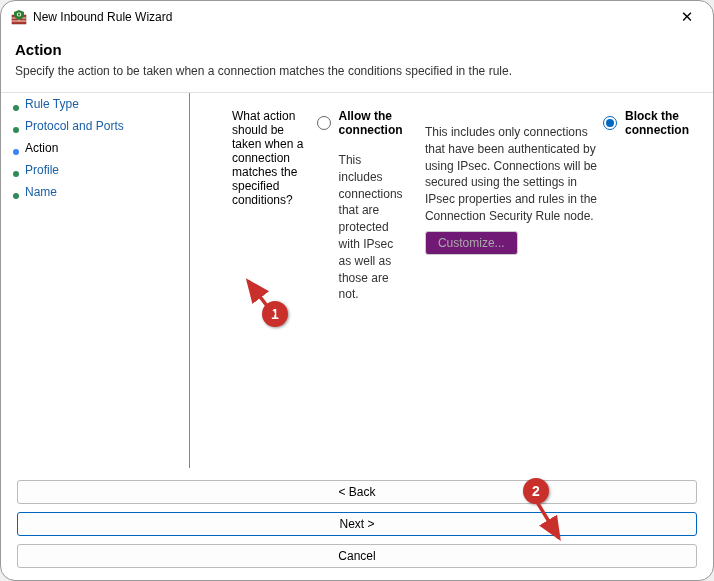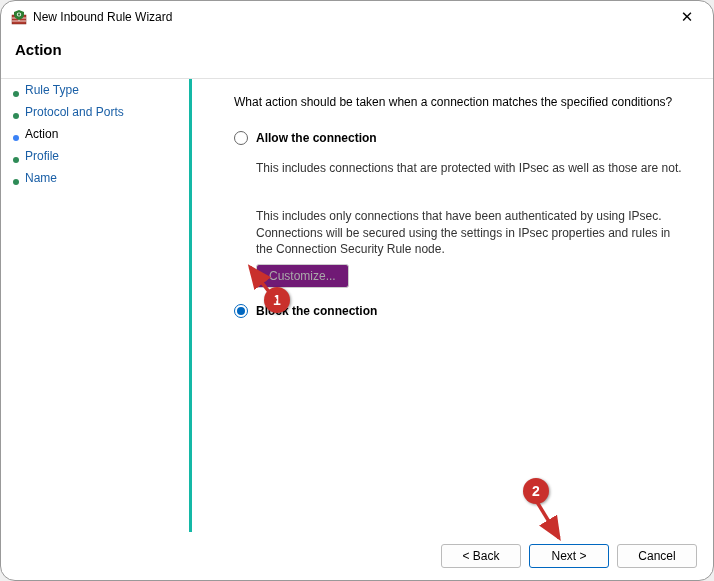--- a/index.html
+++ b/index.html
@@ -86,26 +86,26 @@
       width: 6px;
       height: 6px;
       border-radius: 50%;
     }
     .bullet.link { background: #2e8b57; }
     .bullet.current { background: #3b82f6; }
     .step-item .label.link { color: #1a5fa6; }
     .step-item .label.current { color: #000; }
     .main {
       flex: 1;
-      border-left: 3px solid #14b8a6;
+      border-left: 1px solid #14b8a6;
       padding: 16px 24px 16px 42px;
       font-size: 12px;
       position: relative;
       display: flex;
-      flex-direction: column;
+      flex-direction: row;
     }
     .prompt {
       color: #000;
       margin-bottom: 22px;
     }
     .option {
       margin-bottom: 16px;
     }
     .option-row {
       display: flex;
@@ -153,20 +153,21 @@
       color: #aaa;
       font-size: 12px;
       border-radius: 3px;
       cursor: default;
     }
     .footer {
       display: flex;
       justify-content: flex-end;
       gap: 8px;
       padding: 12px 16px;
+      flex-direction: column;
     }
     .btn {
       min-width: 80px;
       height: 24px;
       border: 1px solid #bbb;
       background: #fdfdfd;
       border-radius: 3px;
       font-size: 12px;
       cursor: pointer;
       padding: 0 14px;
@@ -210,20 +211,21 @@
         <circle cx="8" cy="5.5" r="2.1" fill="#fff"></circle>
         <circle cx="8" cy="5.5" r="1.2" fill="#2e7d32"></circle>
       </svg>
     </span>
     <span class="titlebar-text">New Inbound Rule Wizard</span>
     <span class="close-btn">✕</span>
   </div>
 
   <div class="header">
     <div class="header-title">Action</div>
+    <div class="header-desc">Specify the action to be taken when a connection matches the conditions specified in the rule.</div>
   </div>
 
   <div class="body">
     <div class="sidebar">
       <div class="step-item">
         <span class="bullet link"></span>
         <span class="label link">Rule Type</span>
       </div>
       <div class="step-item">
         <span class="bullet link"></span>

